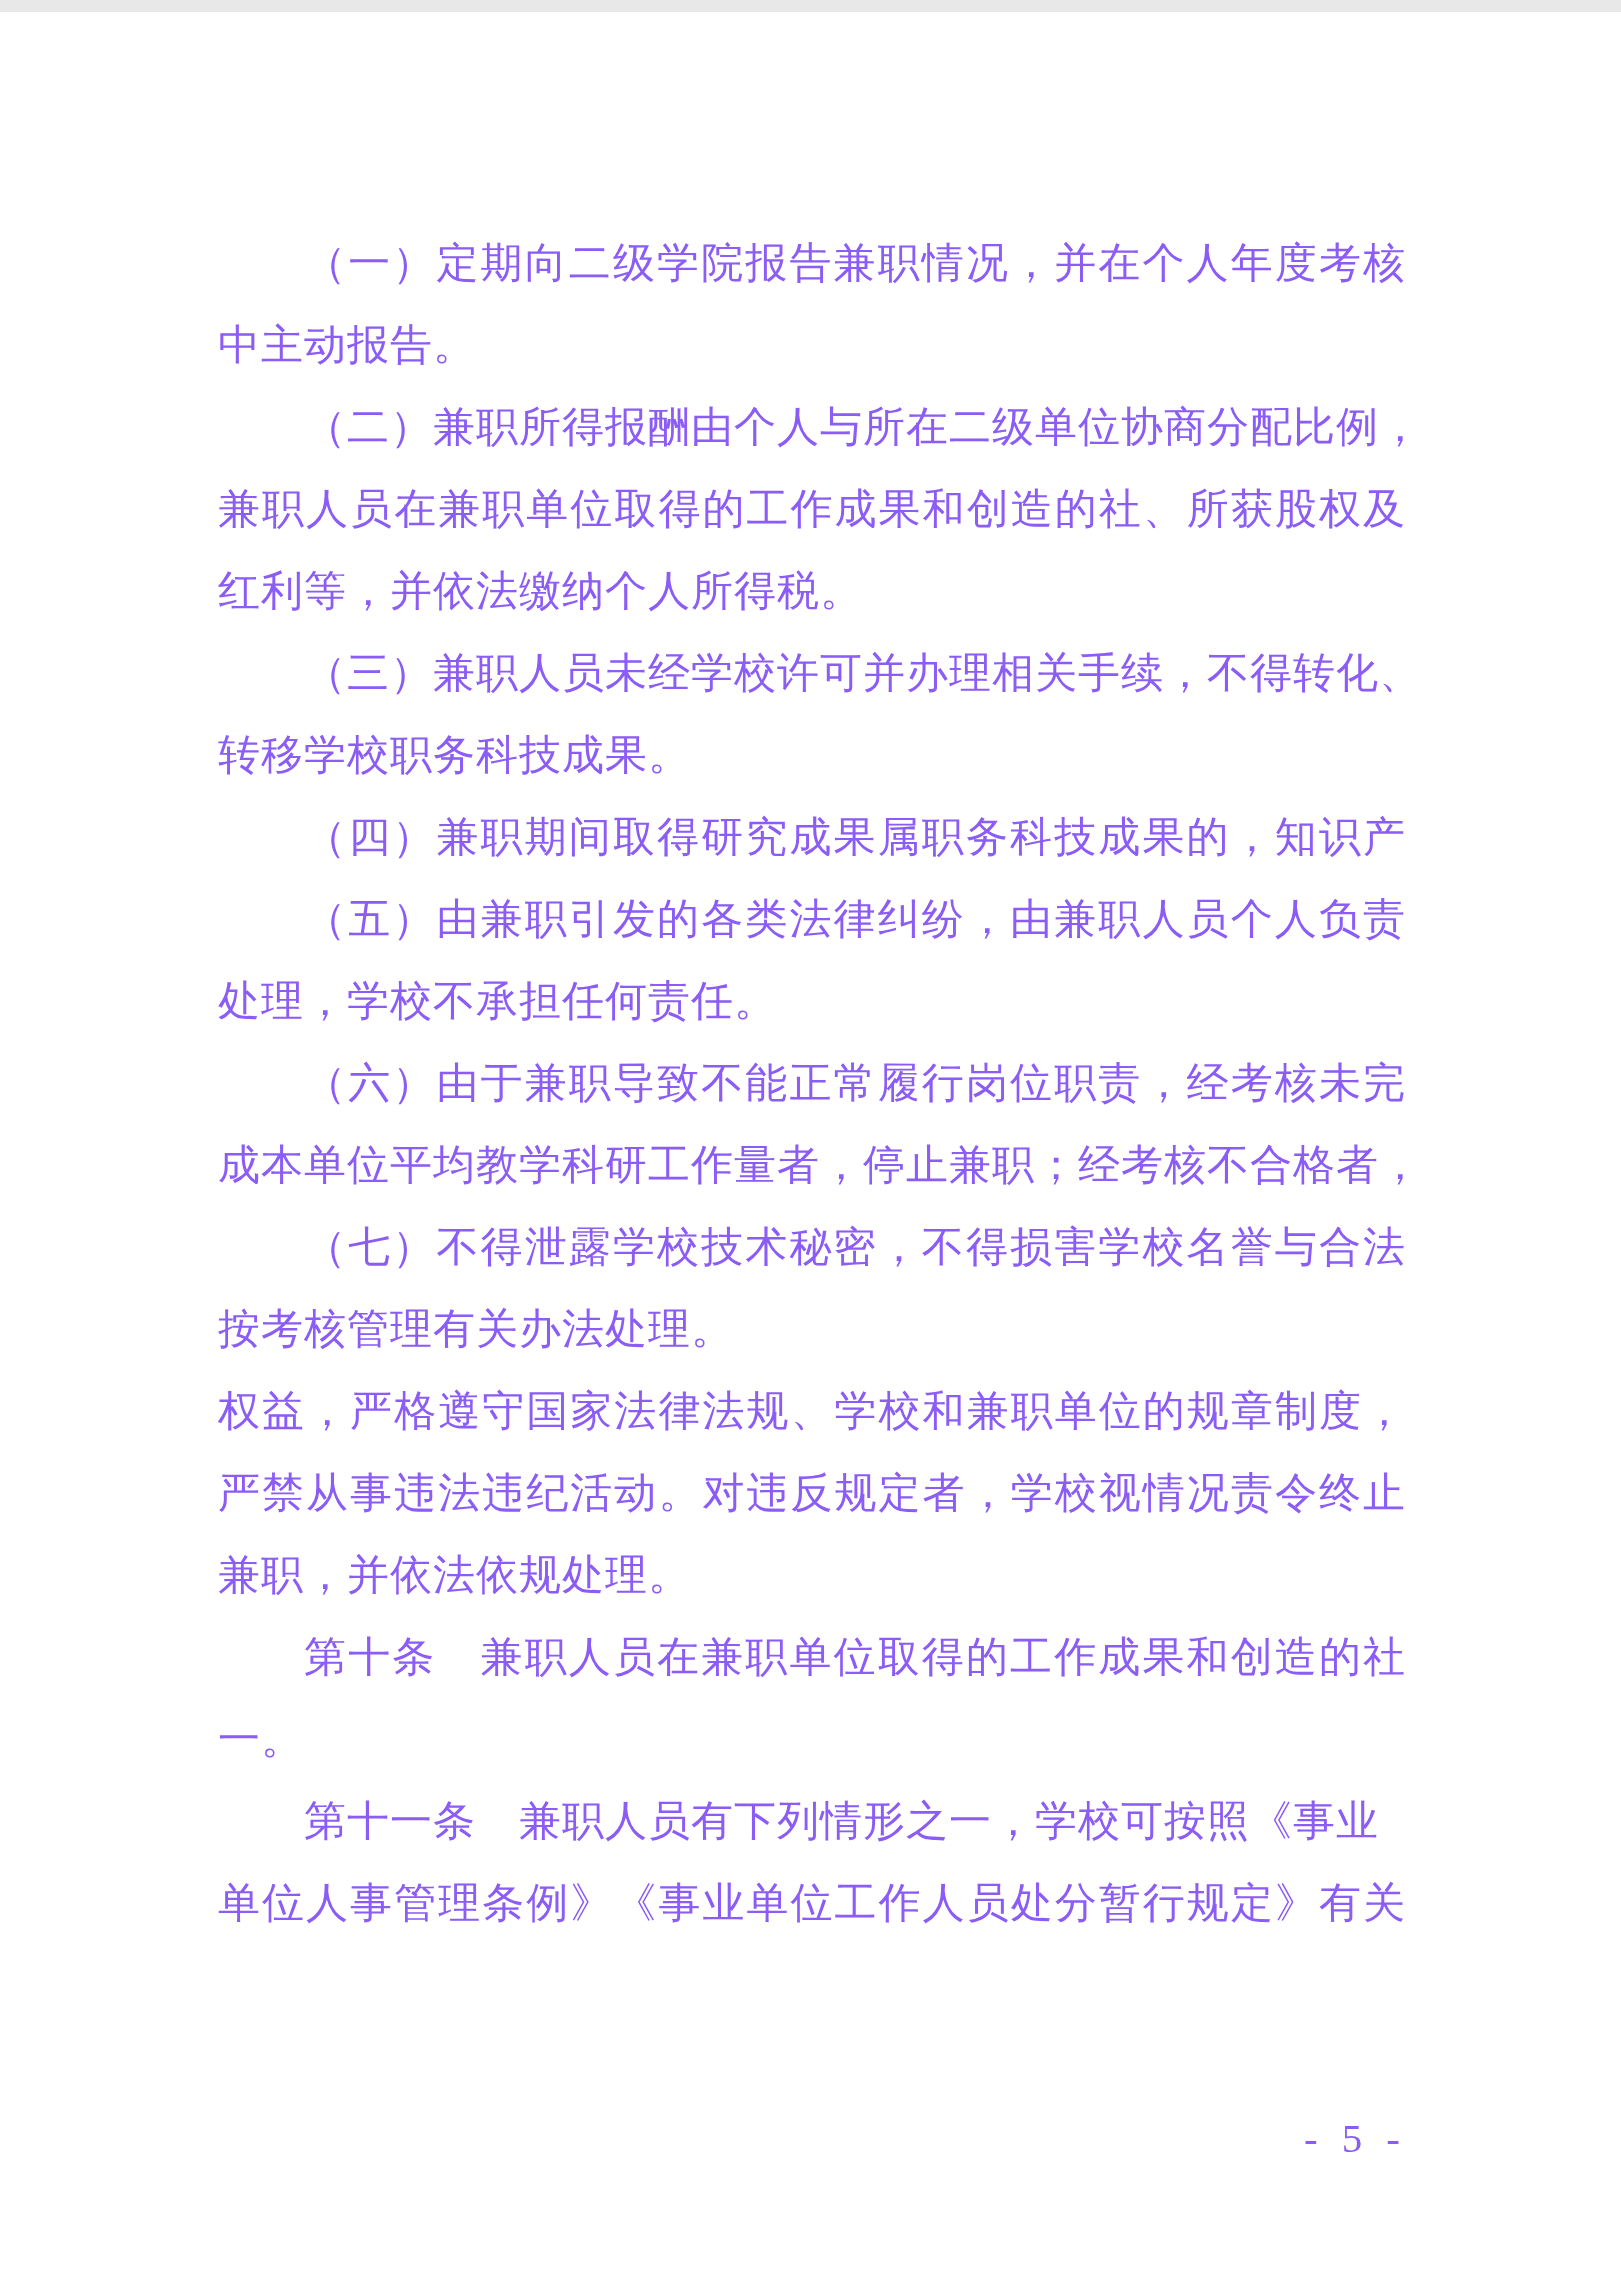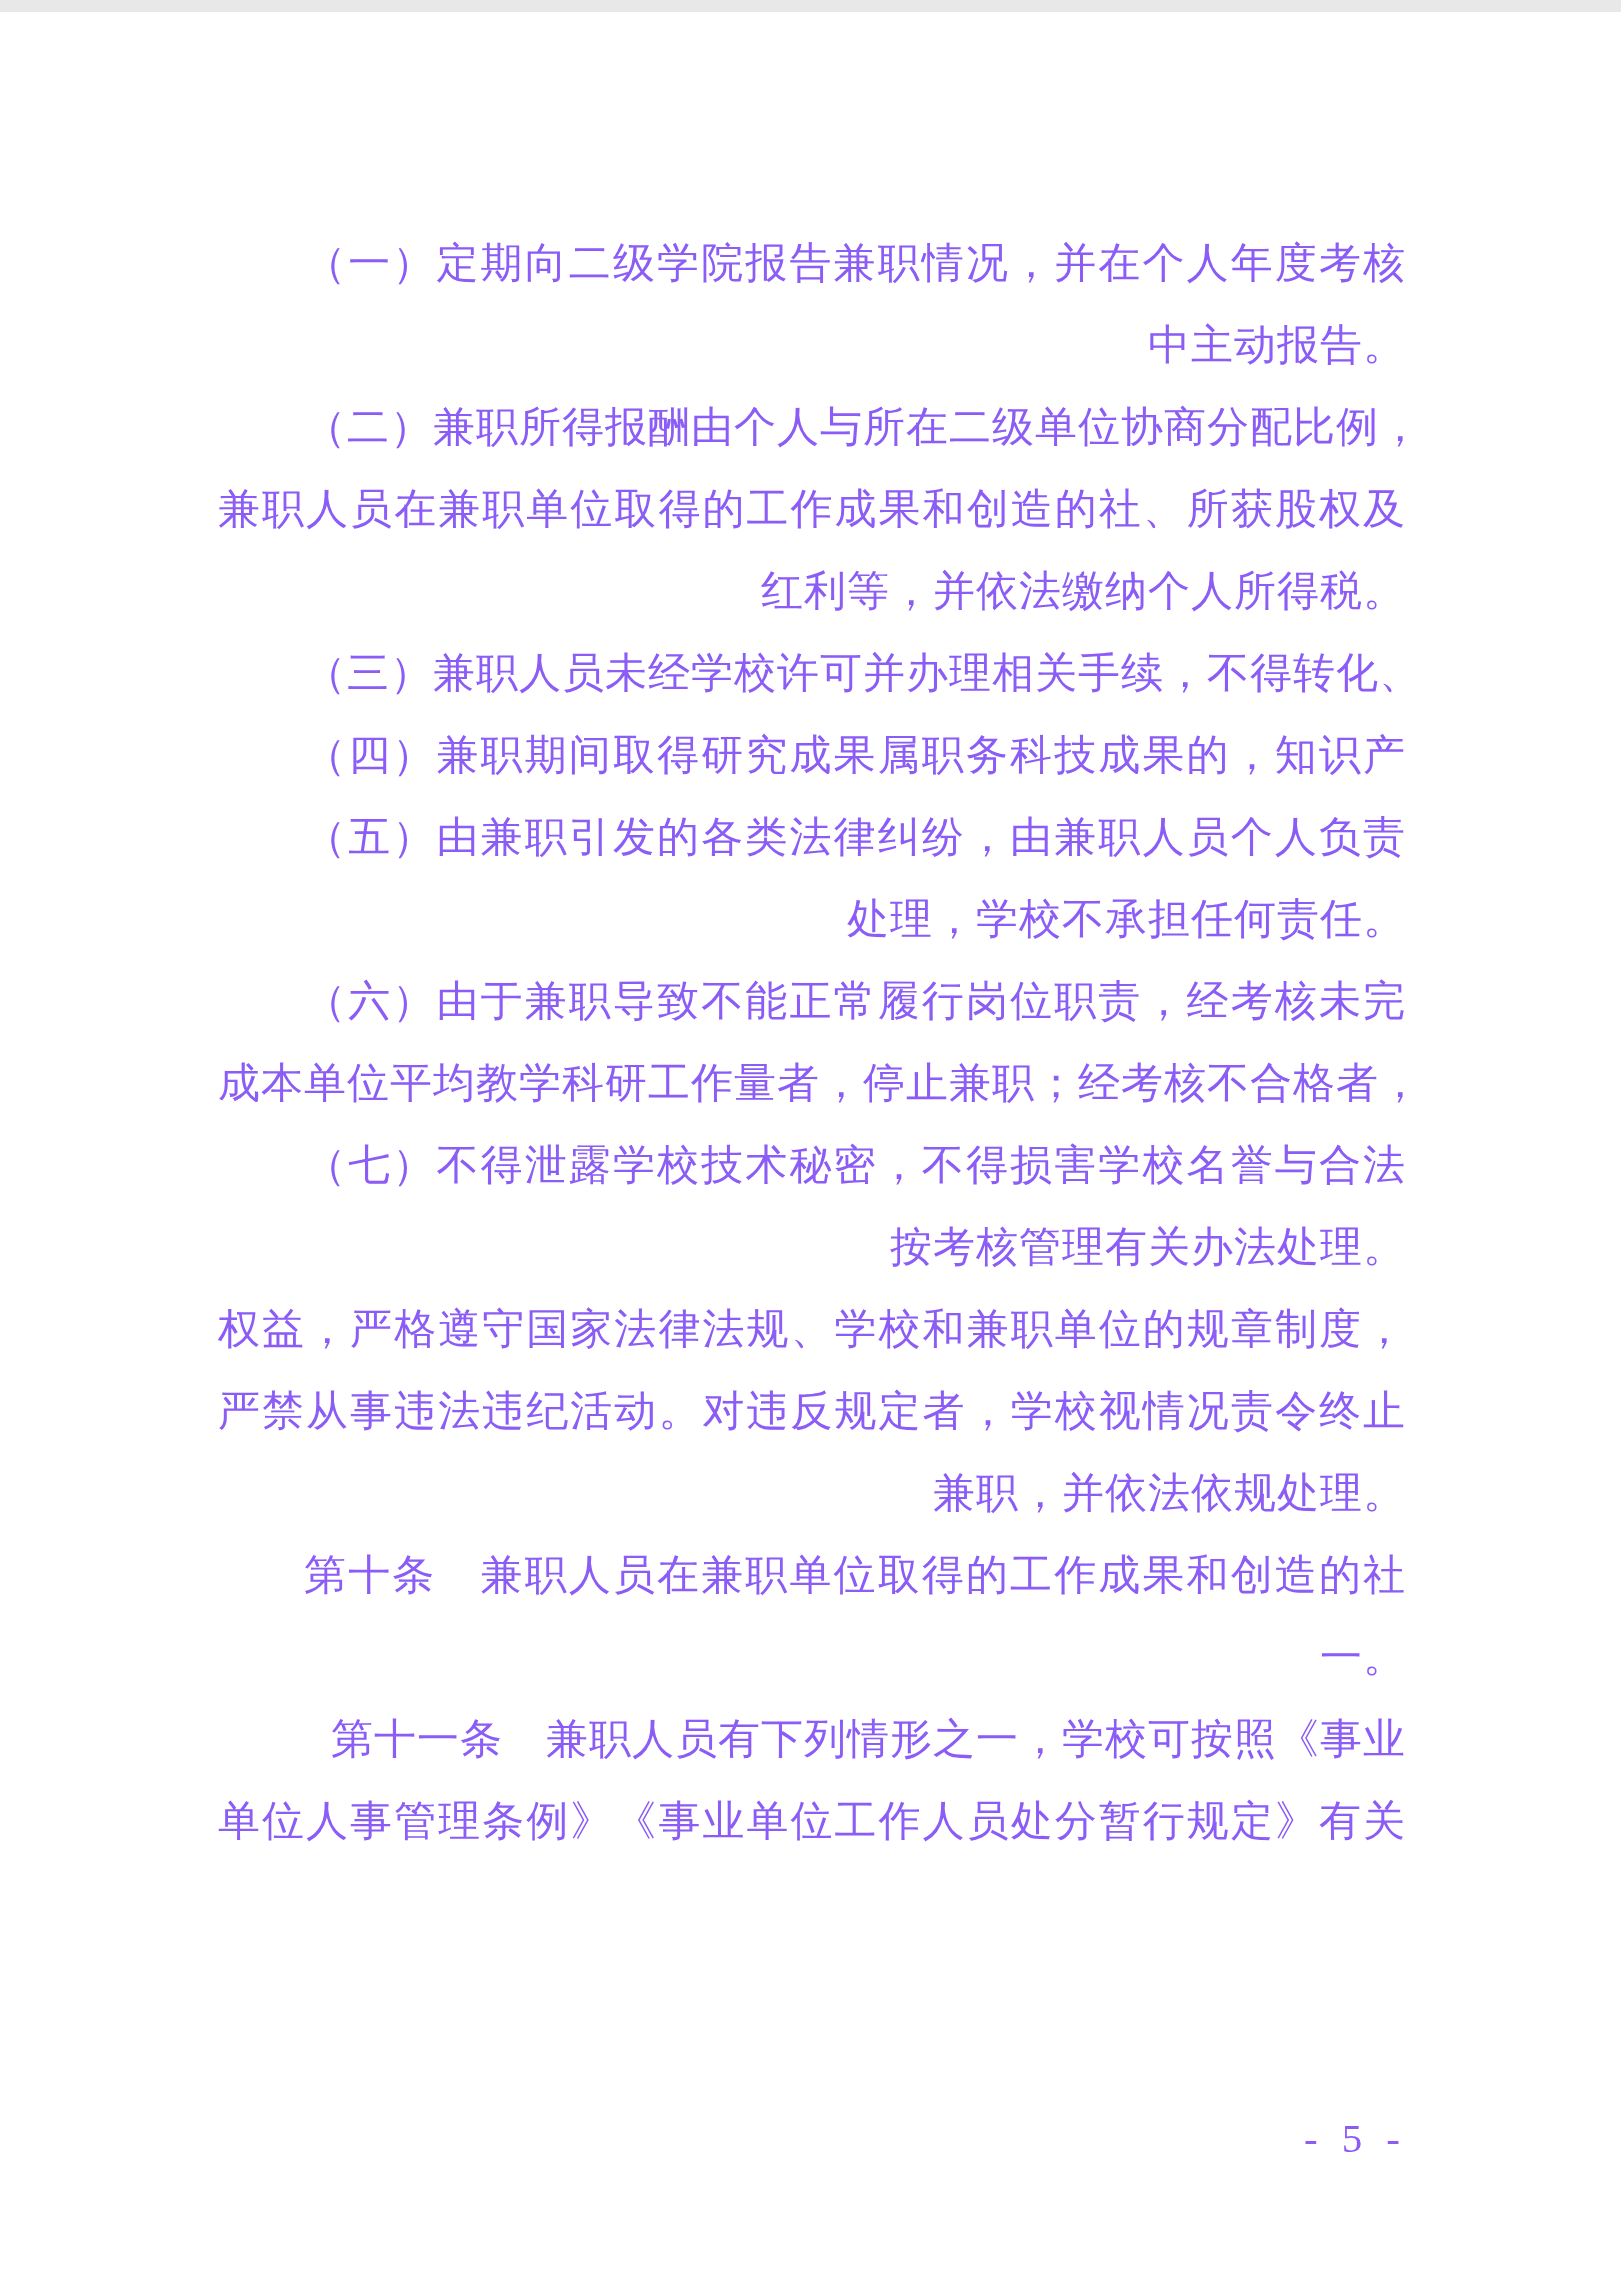--- a/index.html
+++ b/index.html
@@ -22,21 +22,20 @@
     left: 218px;
     top: 210px;
     width: 1188px;
   }
   .line {
     font-size: 42px;
     line-height: 82px;
     height: 82px;
     white-space: nowrap;
     letter-spacing: 1px;
-    text-align: right;
   }
   
   .just {
     text-align: justify;
     text-justify: inter-character;
     text-align-last: justify;
   }
   
   .indent {
     text-indent: 86px;
@@ -59,20 +58,21 @@
 
 <div class="page">
 
   <div class="text-block">
     <div class="line just indent">（一）定期向二级学院报告兼职情况，并在个人年度考核</div>
     <div class="line">中主动报告。</div>
     <div class="line just indent">（二）兼职所得报酬由个人与所在二级单位协商分配比例，</div>
     <div class="line just">兼职人员在兼职单位取得的工作成果和创造的社、所获股权及</div>
     <div class="line">红利等，并依法缴纳个人所得税。</div>
     <div class="line just indent">（三）兼职人员未经学校许可并办理相关手续，不得转化、</div>
+    <div class="line">转移学校职务科技成果。</div>
     <div class="line just indent">（四）兼职期间取得研究成果属职务科技成果的，知识产</div>
     <div class="line just indent">（五）由兼职引发的各类法律纠纷，由兼职人员个人负责</div>
     <div class="line">处理，学校不承担任何责任。</div>
     <div class="line just indent">（六）由于兼职导致不能正常履行岗位职责，经考核未完</div>
     <div class="line just">成本单位平均教学科研工作量者，停止兼职；经考核不合格者，</div>
     <div class="line just indent">（七）不得泄露学校技术秘密，不得损害学校名誉与合法</div>
     <div class="line">按考核管理有关办法处理。</div>
     <div class="line just">权益，严格遵守国家法律法规、学校和兼职单位的规章制度，</div>
     <div class="line just">严禁从事违法违纪活动。对违反规定者，学校视情况责令终止</div>
     <div class="line">兼职，并依法依规处理。</div>

